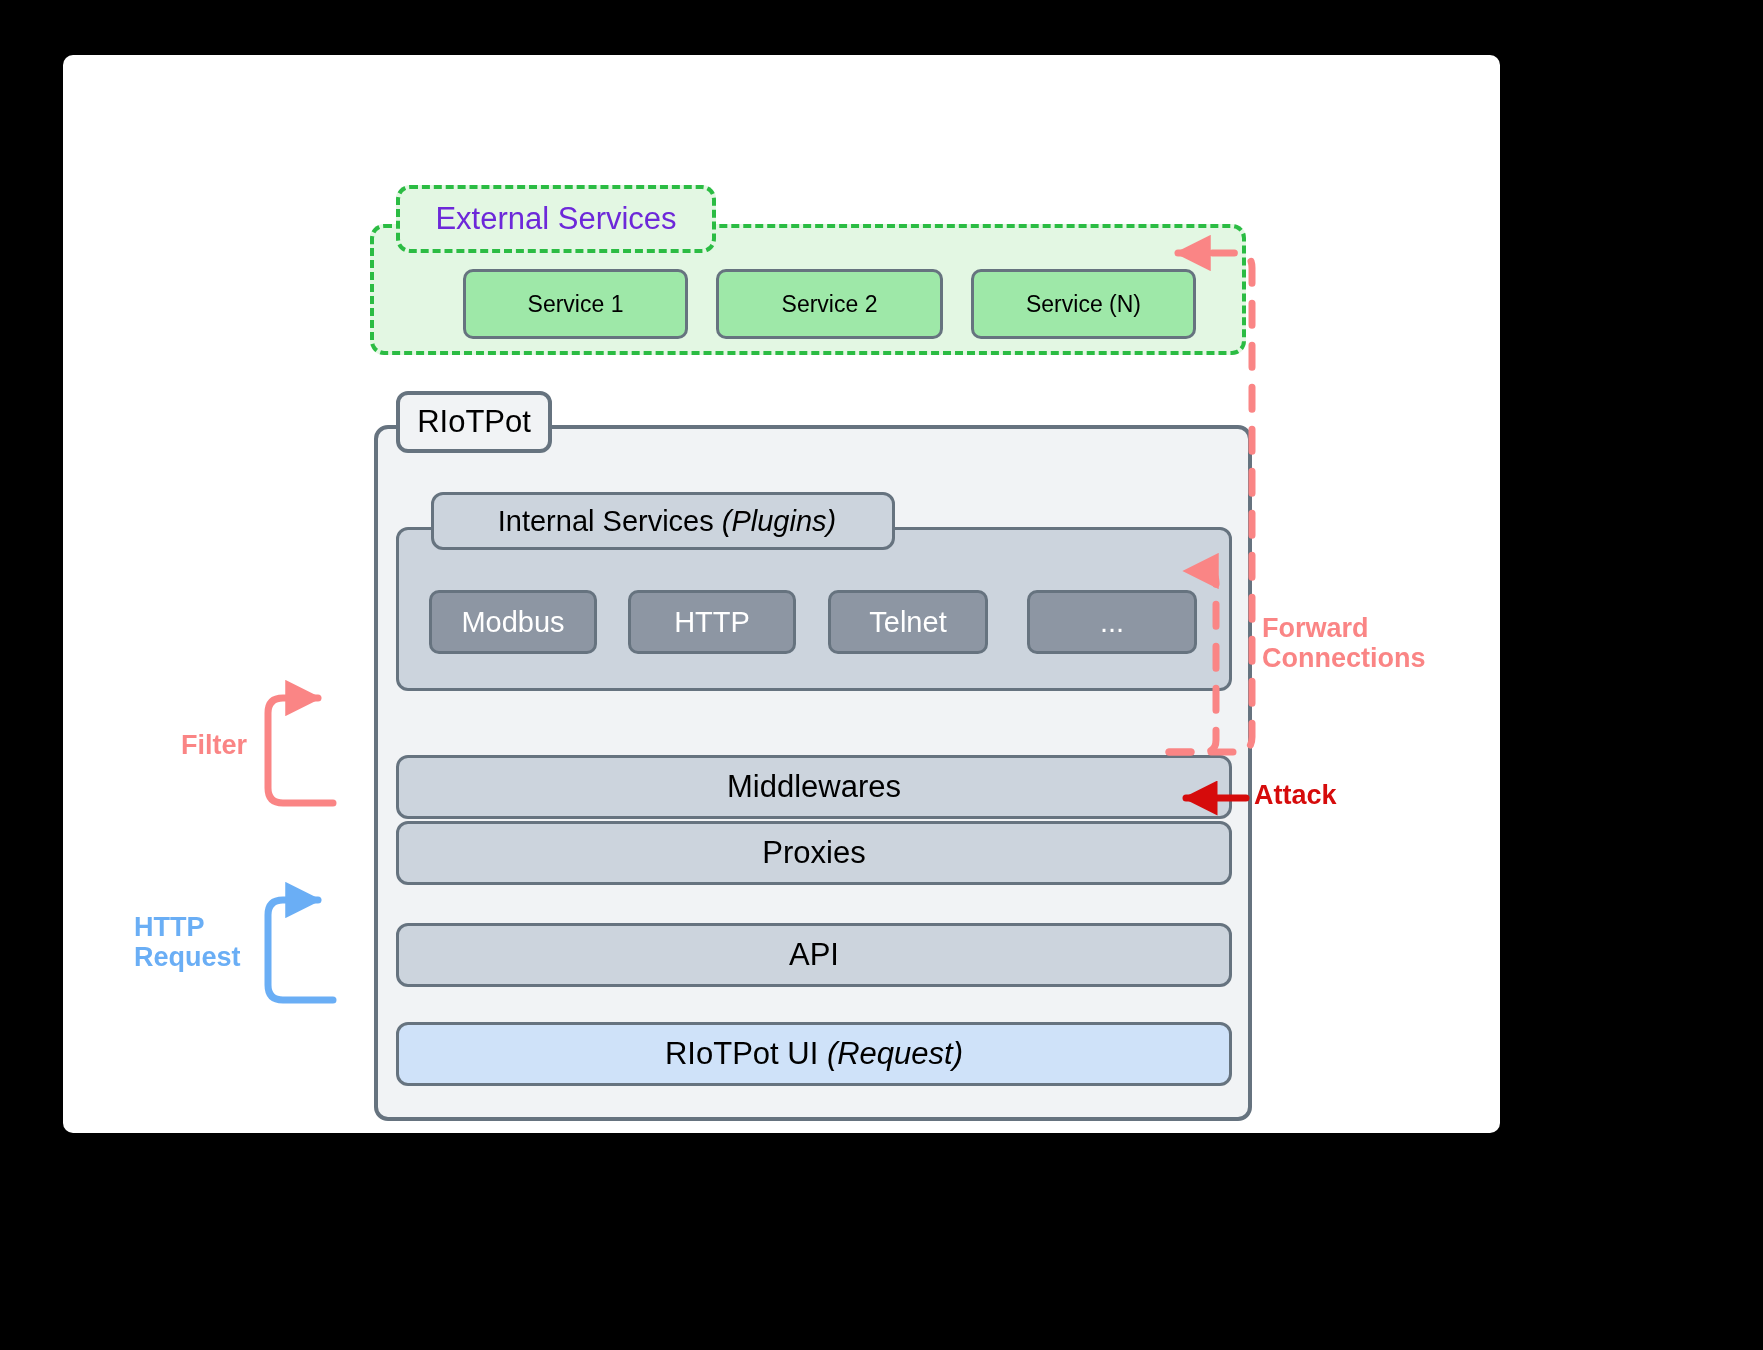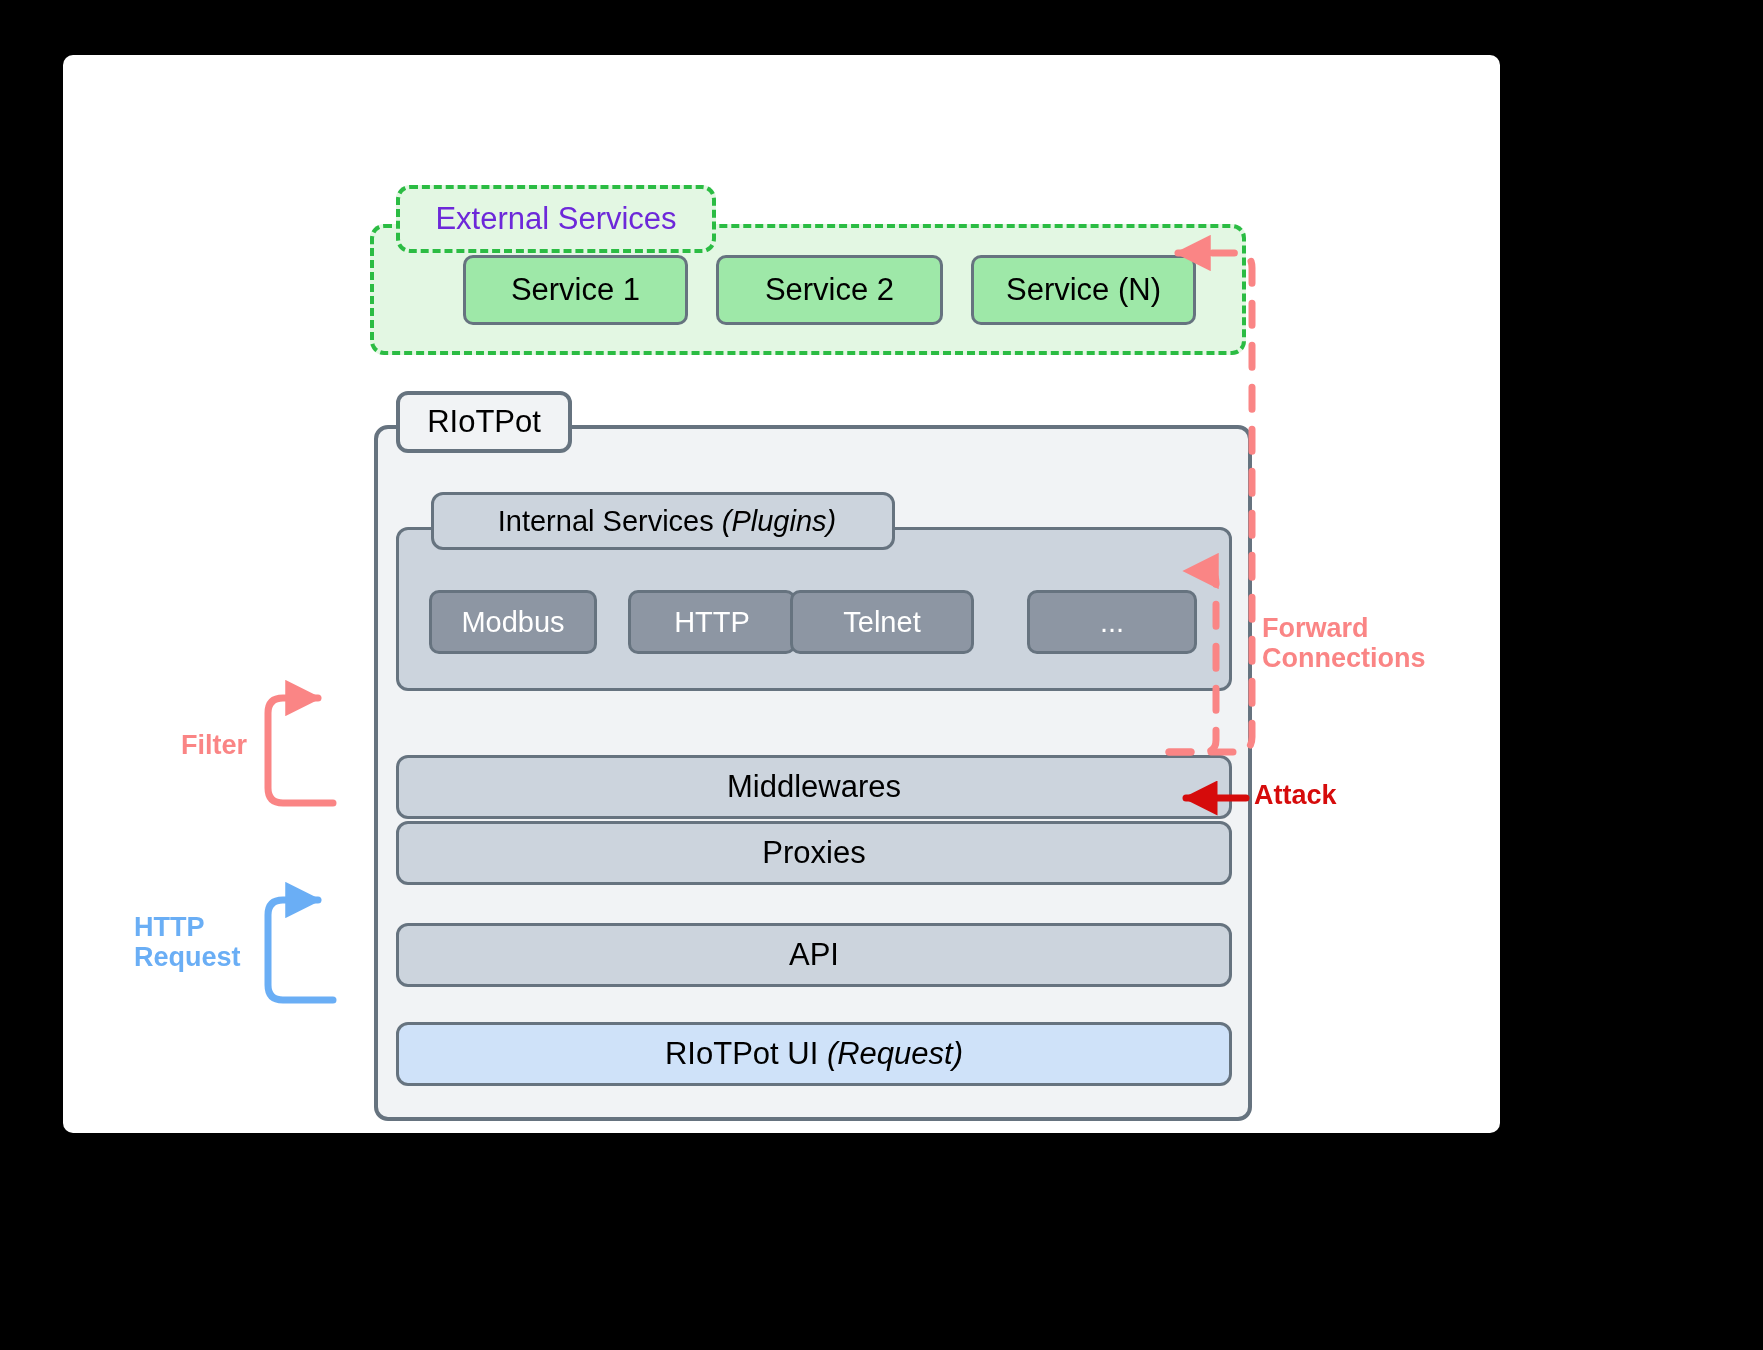--- a/index.html
+++ b/index.html
@@ -7,48 +7,48 @@
   #stage{position:relative;width:1763px;height:1350px;background:#000;overflow:hidden;}
   #canvas{position:absolute;left:63px;top:55px;width:1437px;height:1078px;background:#fff;border-radius:10px;}
 
   
   #ext-group{position:absolute;left:307px;top:169px;width:876px;height:131px;
              background:#e3f7e3;border:4px dashed #2bbc43;border-radius:14px;box-sizing:border-box;}
   #ext-label{position:absolute;left:333px;top:130px;width:320px;height:68px;
              background:#e3f7e3;border:4px dashed #2bbc43;border-radius:14px;box-sizing:border-box;
              display:flex;align-items:center;justify-content:center;
              font-size:31px;color:#6d28d9;z-index:6;}
-  .svc{position:absolute;top:200px;height:70px;background:#9ee8a8;border:3px solid #66737f;
+  .svc{position:absolute;top:214px;height:70px;background:#9ee8a8;border:3px solid #66737f;
        border-radius:10px;box-sizing:border-box;display:flex;align-items:center;justify-content:center;
-       font-size:31px;color:#000;z-index:5;}
+       font-size:23px;color:#000;z-index:5;}
   #svc0{left:400px;width:225px;}
   #svc1{left:653px;width:227px;}
   #svc2{left:908px;width:225px;}
 
   
   #riot-group{position:absolute;left:311px;top:370px;width:878px;height:696px;
               background:#f1f3f5;border:4px solid #66737f;border-radius:14px;box-sizing:border-box;}
-  #riot-label{position:absolute;left:333px;top:336px;width:176px;height:62px;
+  #riot-label{position:absolute;left:333px;top:336px;width:156px;height:62px;
               background:#f1f3f5;border:4px solid #66737f;border-radius:12px;box-sizing:border-box;
               display:flex;align-items:center;justify-content:center;
               font-size:31px;color:#000;z-index:7;}
 
   
   #int-group{position:absolute;left:333px;top:472px;width:836px;height:164px;
              background:#ccd4dd;border:3px solid #66737f;border-radius:12px;box-sizing:border-box;}
   #int-label{position:absolute;left:368px;top:437px;width:464px;height:58px;
              background:#ccd4dd;border:3px solid #66737f;border-radius:12px;box-sizing:border-box;
              display:flex;align-items:center;justify-content:center;
              font-size:29px;color:#000;z-index:7;white-space:pre;padding-left:8px;}
   .plug{position:absolute;top:535px;height:64px;background:#8d96a3;border:3px solid #66737f;
         border-radius:10px;box-sizing:border-box;display:flex;align-items:center;justify-content:center;
         font-size:29px;color:#fff;z-index:6;}
   #plug0{left:366px;width:168px;}
   #plug1{left:565px;width:168px;}
-  #plug2{left:727px;width:184px;}
+  #plug2{left:765px;width:160px;}
   #plug3{left:964px;width:170px;}
 
   
   .layer{position:absolute;left:333px;width:836px;border:3px solid #66737f;border-radius:12px;
          box-sizing:border-box;display:flex;align-items:center;justify-content:center;
          font-size:31px;color:#000;background:#ccd4dd;z-index:4;white-space:pre;}
   #layer-middlewares{top:700px;height:64px;}
   #layer-proxies{top:766px;height:64px;}
   #layer-api{top:868px;height:64px;}
   #layer-webapp{top:967px;height:64px;background:#cfe2f9;}

